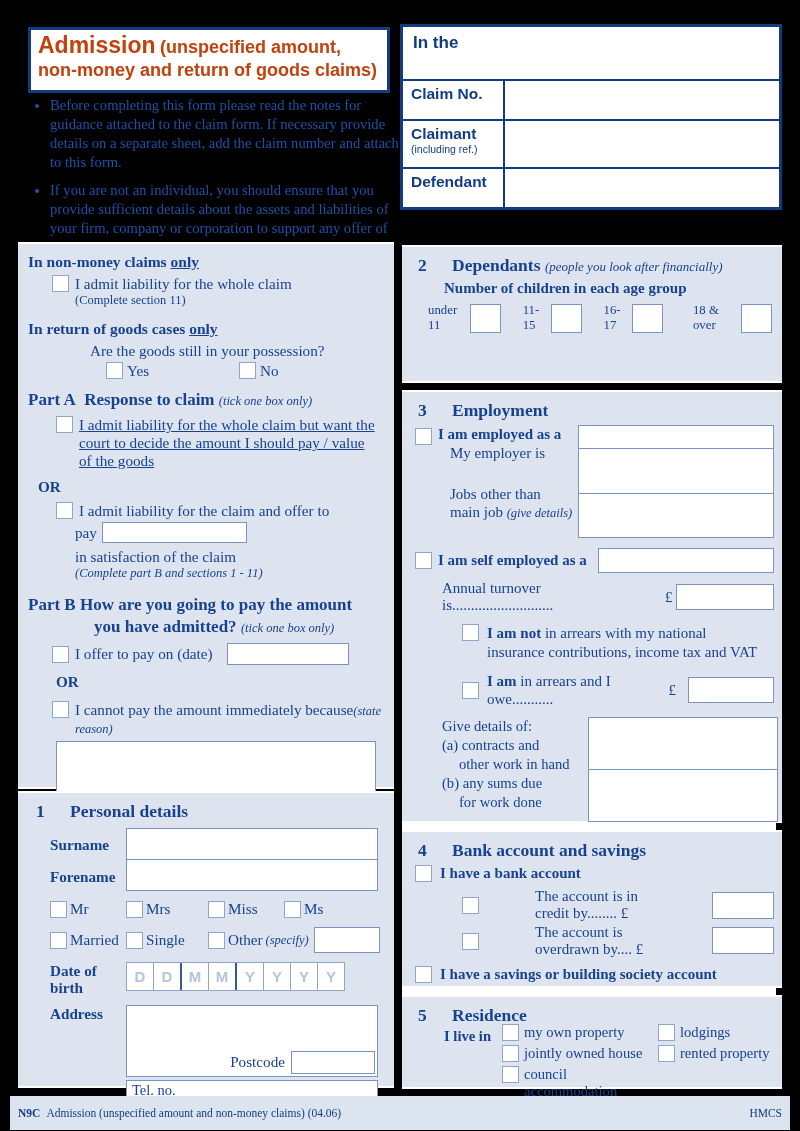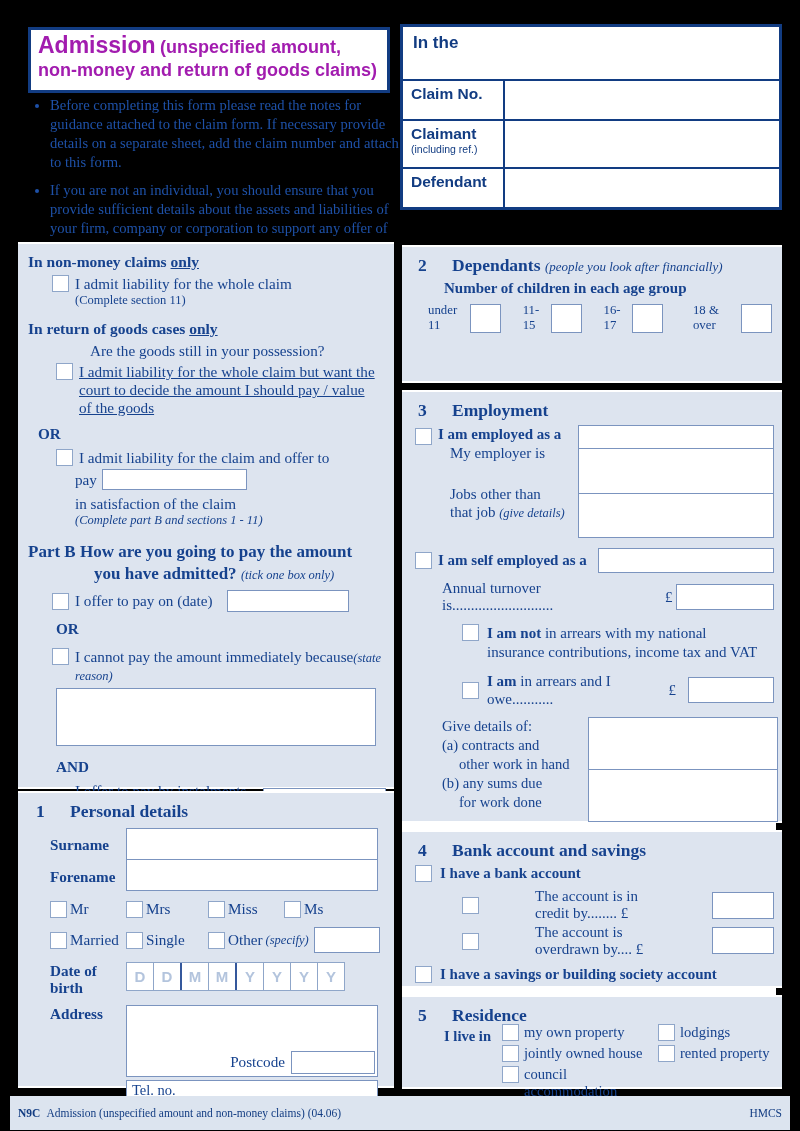--- a/index.html
+++ b/index.html
@@ -5,21 +5,21 @@
   html,body { margin:0; padding:0; }
   body {
     width:800px; height:1131px; position:relative; background:#000;
     font-family:"Liberation Serif", serif; color:#16428e; overflow:hidden;
   }
   
   .title-box {
     position:absolute; left:28px; top:27px; width:362px; height:66px;
     background:#fff; border:3px solid #123c82; box-sizing:border-box;
     padding:1px 7px; font-family:"Liberation Sans", sans-serif;
-    font-weight:bold; color:#a21caf; line-height:1.3;
+    font-weight:bold; color:#c2410c; line-height:1.3;
   }
   .title-main { font-size:23px; }
   .title-paren { font-size:18px; }
   .title-line2 { font-size:18px; display:block; margin-top:-2px; }
   .intro { position:absolute; left:30px; top:96px; width:366px; color:#1e51a8;
     font-size:14.6px; line-height:1.3; margin:0; padding-left:20px; }
   .intro li { margin-bottom:9px; }
   .court {
     position:absolute; left:400px; top:24px; width:382px; height:186px;
     background:#fff; border:3px solid #123c82; box-sizing:border-box;
@@ -173,21 +173,36 @@
   <div class="cbrow">
     <span class="cb"></span>
     <span>I admit liability for the whole claim</span>
   </div>
   <div class="small-note">(Complete section 11)</div>
 
   <div class="h-left" style="margin-top:12px;">
     <span>In return of goods cases </span><span class="u">only</span>
   </div>
   <div class="center-q">Are the goods still in your possession?</div>
-
+  <div class="yesno">
+    <span class="opt">
+      <span class="cb"></span>
+      <span>Yes</span>
+    </span>
+    <span class="opt">
+      <span class="cb"></span>
+      <span>No</span>
+    </span>
+  </div>
+
+  <div class="part-title">
+    <span>Part A</span>&nbsp;
+    <span>Response to claim</span>
+    <span class="hint">(tick one box only)</span>
+  </div>
   <div class="cbrow" style="margin-left:28px;">
     <span class="cb"></span>
     <span style="width:300px;text-decoration:underline;">I admit liability for the whole claim but want the court to decide the amount I should pay / value of the goods</span>
   </div>
   <div class="orand" style="margin-left:10px;">OR</div>
   <div class="cbrow" style="margin-left:28px;">
     <span class="cb"></span>
     <span>I admit liability for the claim and offer to</span>
   </div>
   <div class="payline">
@@ -340,21 +355,21 @@
     <span class="sec-num">3</span>
     <span class="sec-title">Employment</span>
   </div>
   <div class="emp-row">
     <span class="cb emp-cb"></span>
     <div class="emp-left">
       <div class="bold">I am employed as a</div>
       <div style="padding-left:12px;">My employer is</div>
       <div style="padding-left:12px; margin-top:22px;">
         <span>Jobs other than</span><br>
-        <span>that job </span><span class="hint">(give details)</span>
+        <span>main job </span><span class="hint">(give details)</span>
       </div>
     </div>
     <div class="emp-right">
       <div class="bx emp-in1"></div>
       <div class="bx emp-in2 stack"></div>
       <div class="bx emp-in3 stack"></div>
     </div>
   </div>
   <div class="emp-row" style="margin-top:10px; align-items:center;">
     <span class="cb emp-cb" style="margin-top:0;"></span>

